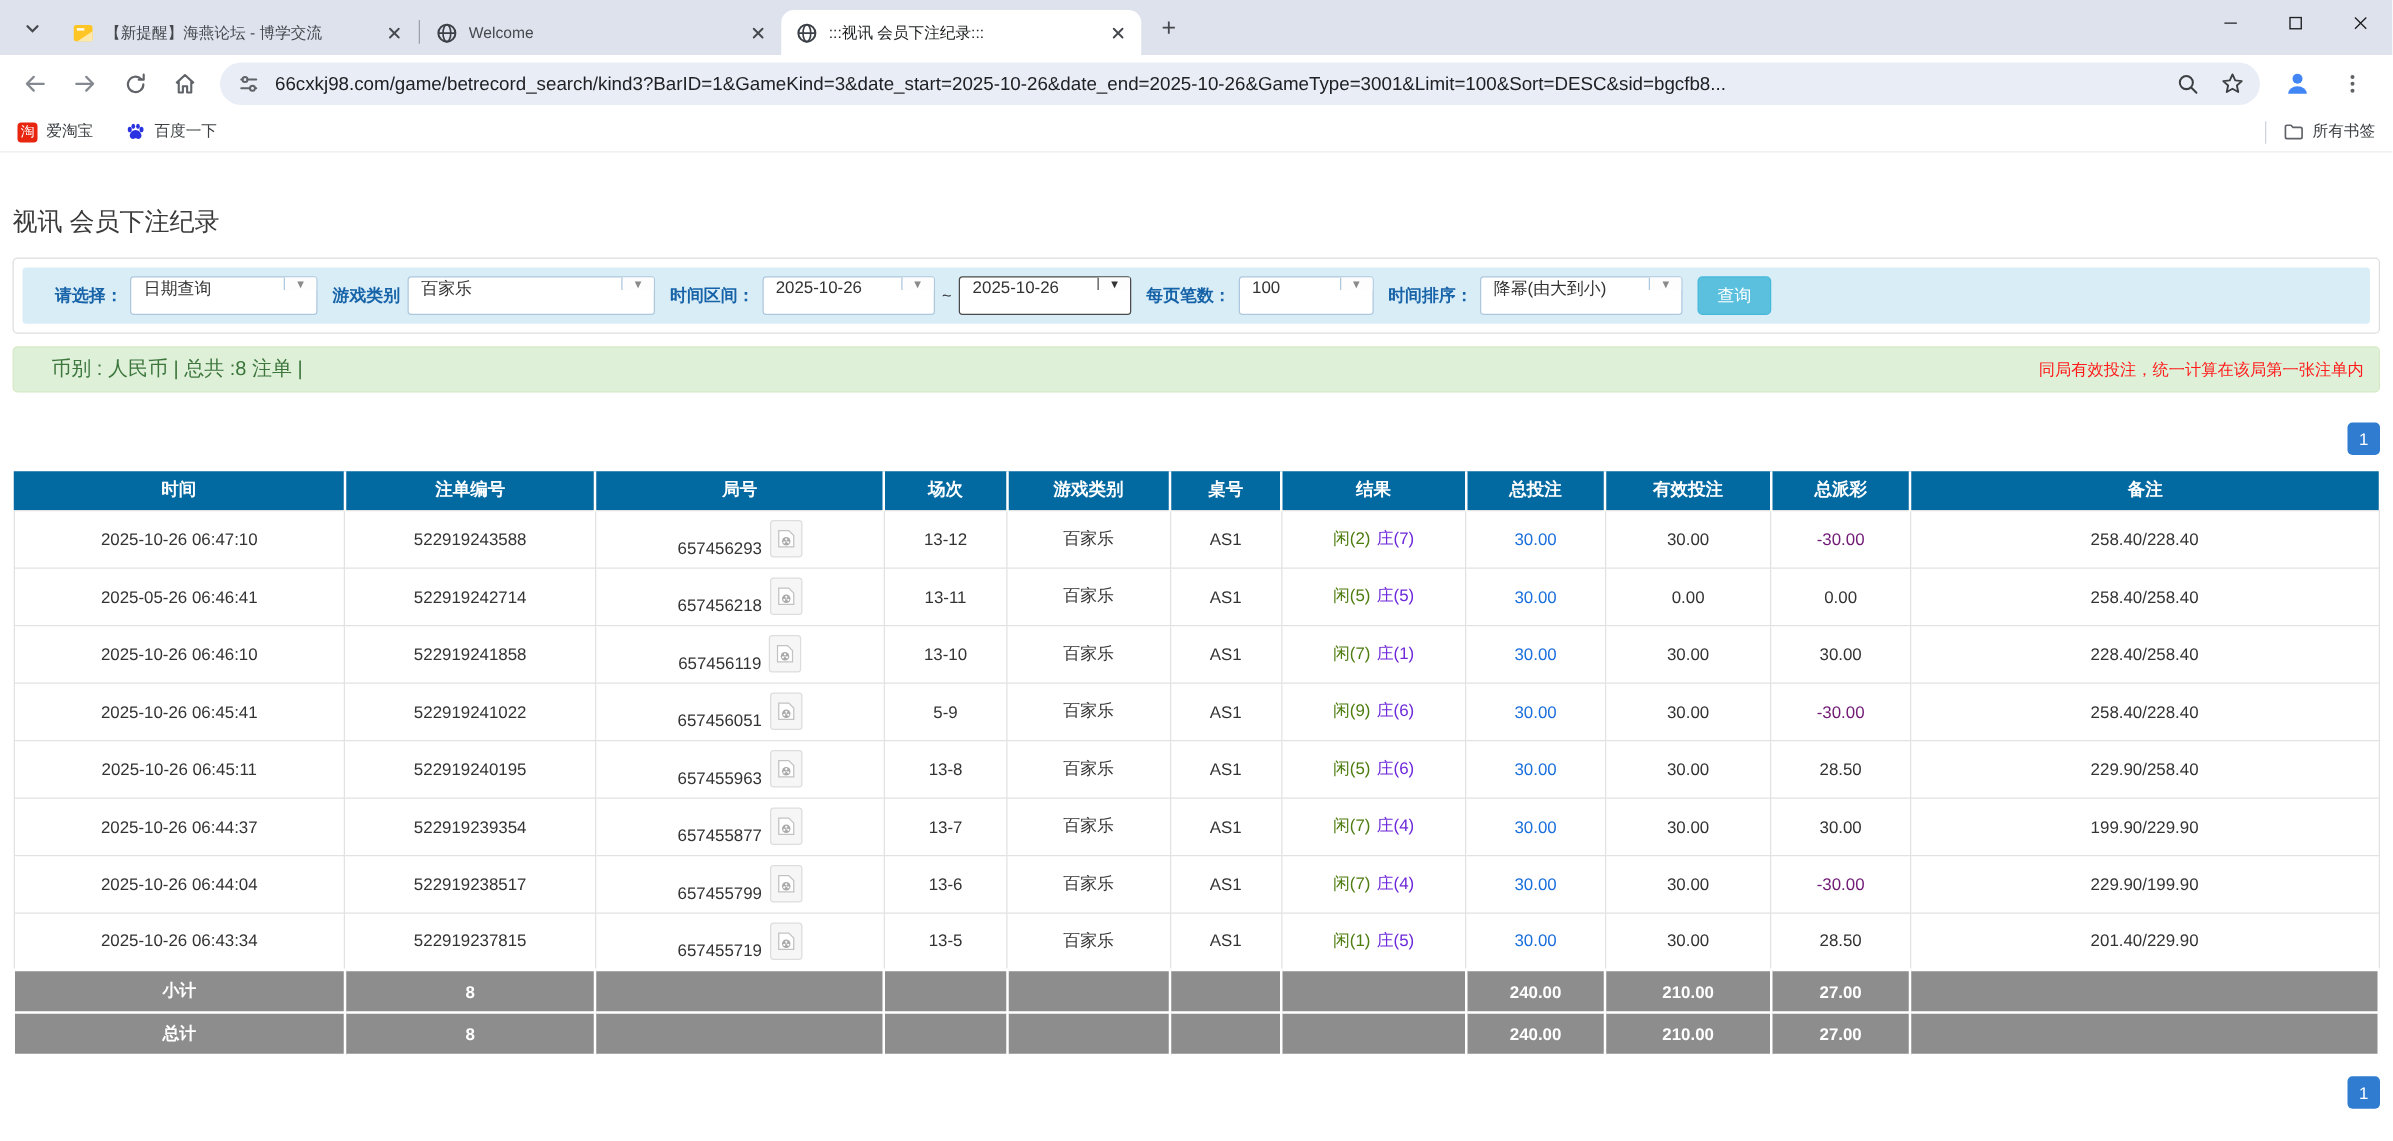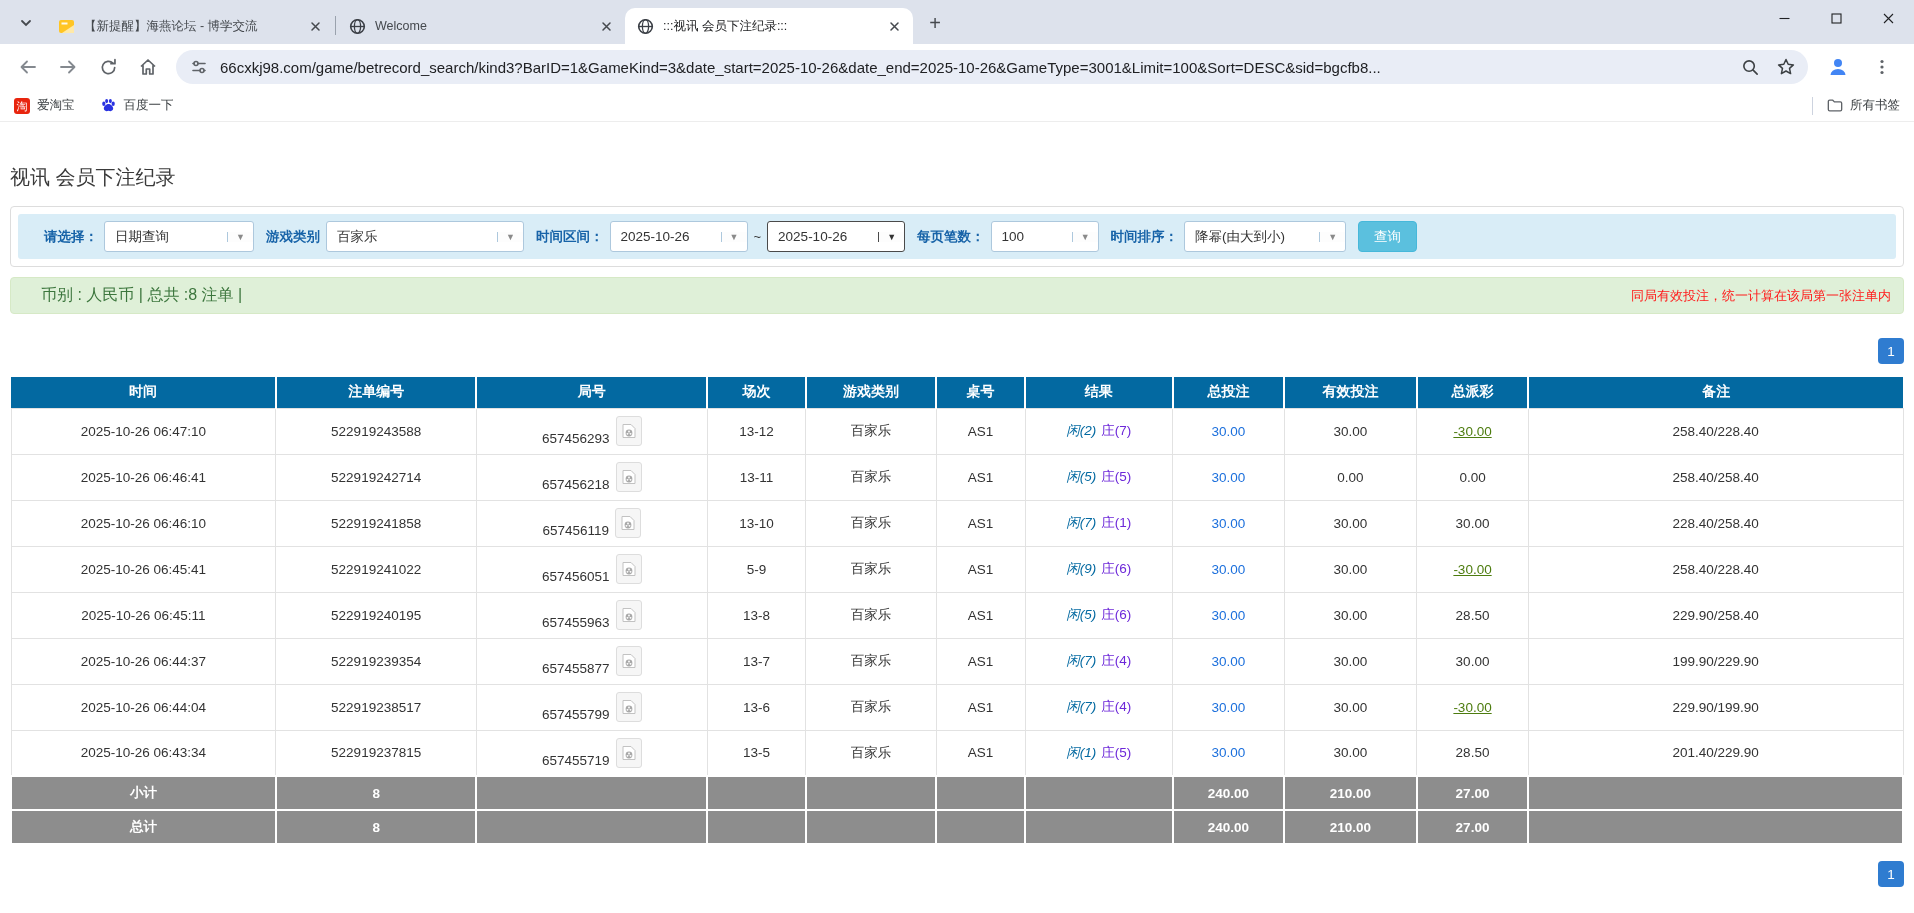--- a/index.html
+++ b/index.html
@@ -37,21 +37,21 @@
   .bm-spacer { flex:1; }
   .bm-divider { width:1px; height:18px; background:#cdd3df; margin-right:14px; }
 
   
   .content { padding:0 10px; }
   h1.page-title { font-size:20px; font-weight:500; color:#3a3a3a; margin:42px 0 15px 0; }
 
   .filter-panel { border:1px solid #ddd; border-radius:4px; padding:7px; background:#fff; }
   .filter-bar { background:#d9edf7; border-radius:3px; padding:7px 10px; display:flex; align-items:center; }
   .flabel { font-size:13.5px; font-weight:bold; color:#1763a8; margin:0 6px 0 12px; white-space:nowrap; }
-  .sel { background:#fff; border:1px solid #adc8dd; border-radius:3px; height:31px; display:flex; align-items:center; }
+  .sel { background:#fff; border:1px solid #adc8dd; border-radius:3px; height:31px; display:flex; align-items:flex-start; }
   .sel .sel-val { padding:0 10px; display:flex; align-items:center; font-size:13.5px; color:#333; flex:1; white-space:nowrap;}
   .sel .sel-caret { width:26px; border-left:1px solid #adc8dd; display:flex; align-items:center; justify-content:center; font-size:9px; color:#8a8a8a; background:#fdfdfd; }
   .sel.focused { border:1px solid #4a4a4a; }
   .sel.focused .sel-caret { border-left:1px solid #4a4a4a; color:#333; }
   .tilde { font-size:13px; color:#333; margin:0 6px; }
   .search-btn { background:#5bc0de; color:#fff; border:1px solid #46b8da; border-radius:4px; font-size:13.5px; height:31px; padding:0 15px; margin-left:12px; cursor:pointer; font-family:inherit; }
 
   .info-bar { margin-top:10px; background:#dff0d8; border:1px solid #d6e9c6; border-radius:4px; height:37px; display:flex; align-items:center; justify-content:space-between; padding:0 12px 0 30px; }
   .info-left { font-size:16px; color:#3c763d; }
   .info-right { font-size:13px; color:#ff1a1a; }
@@ -59,22 +59,22 @@
   .pager { display:flex; justify-content:flex-end; }
   .pager.top { margin:24px 0 13px 0; }
   .pager.bottom { margin:16px 0 0 0; }
   .page-btn { min-width:26px; height:26px; background:#2f7cd0; border-radius:4px; color:#fff; font-size:13.5px; display:flex; align-items:center; justify-content:center; }
 
   table.bet-table { width:100%; border-collapse:collapse; table-layout:fixed; }
   .bet-table thead th { background:#0369a1; color:#fff; font-size:14px; font-weight:bold; height:31px; border-left:2px solid #fff; }
   .bet-table thead th:first-child { border-left:none; }
   .bet-table tbody td { height:46px; text-align:center; font-size:13.5px; color:#333; border:1px solid #e2e2e2; background:#fff; }
   .bet-table td .amt-link { color:#1b6fdc; }
-  .bet-table td .neg { color:#4d7c0f;text-decoration:underline; }
-  .bet-table td .res-xian { color:#0369a1;font-style:italic; }
+  .bet-table td .neg { color:#701a75; }
+  .bet-table td .res-xian { color:#4d7c0f; }
   .bet-table td .res-zhuang { color:#6d28d9; margin-left:5px; }
   .round-wrap { display:inline-flex; align-items:flex-end; }
   .video-btn { display:inline-flex; align-items:center; justify-content:center; width:26px; height:30px; background:#f6f6f6; border:1px solid #ddd; border-radius:3px; margin-left:6px; }
   .bet-table tr.summary td { background:#8d8d8d; color:#fff; font-weight:bold; height:34px; border:2px solid #fff; font-size:13.5px; }
 </style>
 </head>
 <body>
 
 <div class="tabstrip">
   <div class="tab-search">
@@ -344,21 +344,21 @@
           <td>13-12</td>
           <td>百家乐</td>
           <td>AS1</td>
           <td><span class="res-xian">闲(2)</span><span class="res-zhuang">庄(7)</span></td>
           <td><span class="amt-link">30.00</span></td>
           <td>30.00</td>
           <td><span class="neg">-30.00</span></td>
           <td>258.40/228.40</td>
         </tr>
         <tr>
-          <td>2025-10-26 06:46:41</td>
+          <td>2025-05-26 06:46:41</td>
           <td>522919242714</td>
           <td><span class="round-wrap">
               <span>657456218</span>
               <span class="video-btn">
                 <svg width="14" height="16" viewBox="0 0 14 16">
                   <path d="M1 1.5 H9 L13 5.5 V14.5 H1 Z" fill="#fff" stroke="#c2c2c2" stroke-width="1"></path>
                   <circle cx="7" cy="10" r="3.4" fill="#a9a9a9"></circle>
                   <circle cx="7" cy="8.4" r="0.9" fill="#fff"></circle>
                   <circle cx="5.4" cy="10.8" r="0.9" fill="#fff"></circle>
                   <circle cx="8.6" cy="10.8" r="0.9" fill="#fff"></circle>

